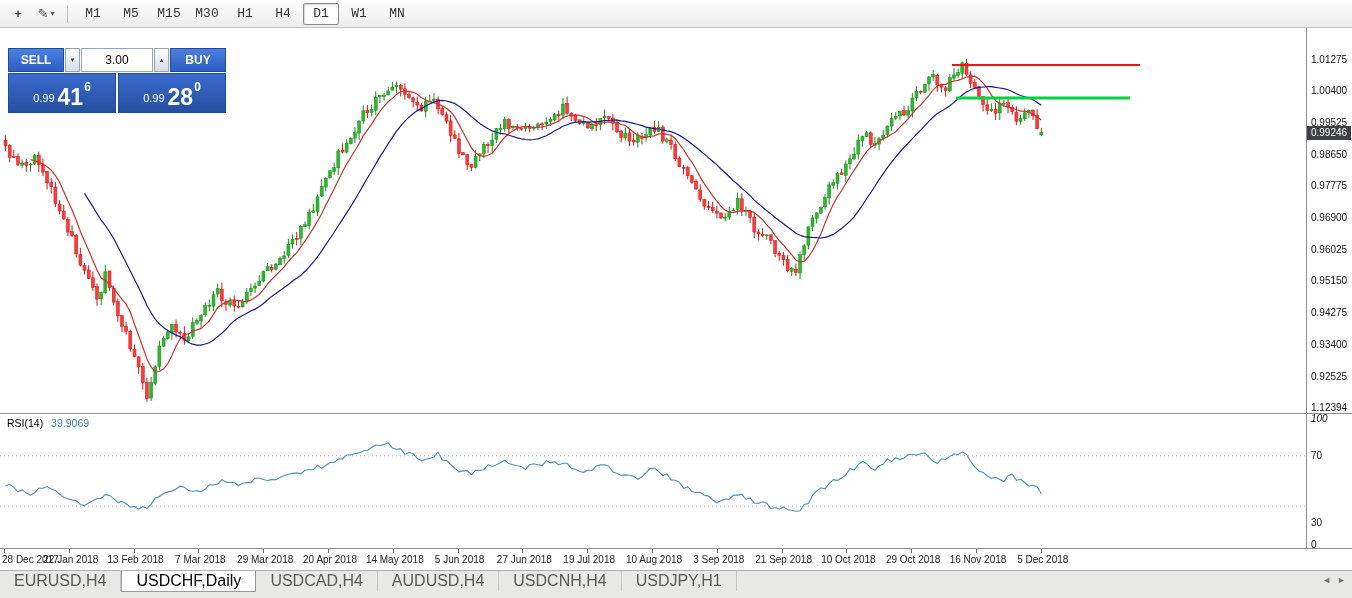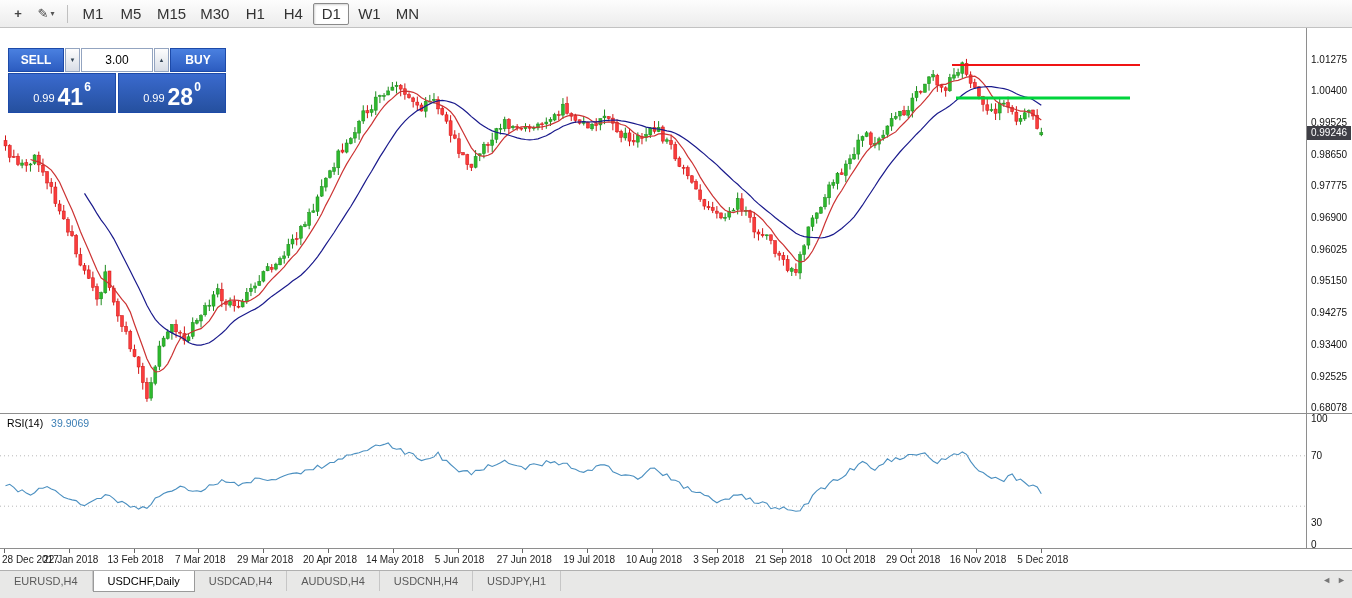--- a/index.html
+++ b/index.html
@@ -11,21 +11,21 @@
   
   #toolbar{position:absolute;top:0;left:0;width:1352px;height:28px;
     background:linear-gradient(#fdfdfd,#ececec);border-bottom:1px solid #c2c2c2;
     display:flex;align-items:center;padding-left:5px;box-sizing:border-box;}
   .tool-btn{height:22px;min-width:24px;display:flex;align-items:center;justify-content:center;
     color:#444;font-size:13px;border:1px solid transparent;border-radius:2px;margin-right:2px;}
   .tool-btn .dd{font-size:8px;margin-left:2px;color:#555;}
   .sep{width:1px;height:18px;background:#c0c0c0;margin:0 6px;}
   .tf-bar{display:flex;align-items:center;}
   .tf-btn{min-width:24px;height:20px;padding:0 5px;margin:0 1px;display:flex;align-items:center;
-    justify-content:center;font-size:15px;color:#333;border:1px solid transparent;border-radius:2px;}
+    justify-content:center;font-size:13px;color:#333;border:1px solid transparent;border-radius:2px;font-family:Liberation Mono, monospace;}
   .tf-btn.active{background:#fff;border:1px solid #8a8a8a;box-shadow:inset 1px 1px 2px rgba(0,0,0,.18);}
   
   #chart-area{position:absolute;top:28px;left:0;width:1352px;height:520px;background:#fff;}
   #main-svg{position:absolute;top:0;left:0;}
   #rsi-svg{position:absolute;top:386px;left:0;}
   #pane-sep{position:absolute;top:385px;left:0;width:1352px;height:1px;background:#8e8e8e;}
   #axis-line{position:absolute;top:0;left:1306px;width:1px;height:520px;background:#8e8e8e;}
   #price-axis{position:absolute;top:0;left:1307px;width:45px;height:385px;}
   #rsi-axis{position:absolute;top:386px;left:1307px;width:45px;height:134px;}
   .ax-lbl{position:absolute;left:4px;font-size:10px;color:#111;white-space:nowrap;}
@@ -56,21 +56,21 @@
   .price-box .sup{font-size:12px;font-weight:bold;margin:0 0 14px 1px;}
   
   #date-axis{position:absolute;top:548px;left:0;width:1352px;height:22px;background:#fff;
     border-top:1px solid #8e8e8e;box-sizing:border-box;}
   .date-lbl{position:absolute;top:5px;width:62px;font-size:10px;color:#222;text-align:center;white-space:nowrap;}
   .date-tick{position:absolute;top:0;width:1px;height:4px;background:#666;}
   
   #tab-bar{position:absolute;top:570px;left:0;width:1352px;height:28px;background:#e8e8e7;
     border-top:1px solid #b0b0b0;box-sizing:border-box;display:flex;align-items:flex-start;}
   #tabs{display:flex;height:21px;}
-  .tab{height:20px;padding:0 14px;display:flex;align-items:center;font-size:11px;color:#5a5a5a;
+  .tab{height:20px;padding:0 14px;display:flex;align-items:center;font-size:16px;color:#5a5a5a;
     border-right:1px solid #c6c6c6;background:transparent;}
   .tab.active{background:#fff;color:#000;border:1px solid #9a9a9a;border-top:none;}
   .tab-arrows{position:absolute;right:6px;top:4px;color:#777;font-size:9px;display:flex;gap:6px;}
 </style>
 </head>
 <body>
 
 <div id="toolbar">
   <div class="tool-btn">
     <span style="font-weight:bold;">+</span>
@@ -648,24 +648,24 @@
       <div class="ax-lbl" style="top: 57.2013px;">1.00400</div>
       <div class="ax-lbl" style="top: 88.9025px;">0.99525</div>
       <div class="ax-lbl" style="top: 120.604px;">0.98650</div>
       <div class="ax-lbl" style="top: 152.305px;">0.97775</div>
       <div class="ax-lbl" style="top: 184.006px;">0.96900</div>
       <div class="ax-lbl" style="top: 215.707px;">0.96025</div>
       <div class="ax-lbl" style="top: 247.409px;">0.95150</div>
       <div class="ax-lbl" style="top: 279.11px;">0.94275</div>
       <div class="ax-lbl" style="top: 310.811px;">0.93400</div>
       <div class="ax-lbl" style="top: 342.512px;">0.92525</div>
-      <div class="ax-lbl" style="top: 374.214px;">0.68078</div>
+      <div class="ax-lbl" style="top: 374.214px;">1.12394</div>
     </div>
   <div id="rsi-axis">
-      <div class="ax-lbl" style="top: -1.5px;">100</div>
+      <div class="ax-lbl" style="top: -1.5px; font-style: italic;">100</div>
       <div class="ax-lbl" style="top: 36.3px;">70</div>
       <div class="ax-lbl" style="top: 103px;">30</div>
       <div class="ax-lbl" style="top: 124.5px;">0</div>
     </div>
 </div>
 
 <div id="date-axis">
     <div class="date-tick" style="left: 4px;"></div>
     <div class="date-lbl" style="left: 2px; text-align: left;">28 Dec 2017</div>
     <div class="date-tick" style="left: 68.8px;"></div>

